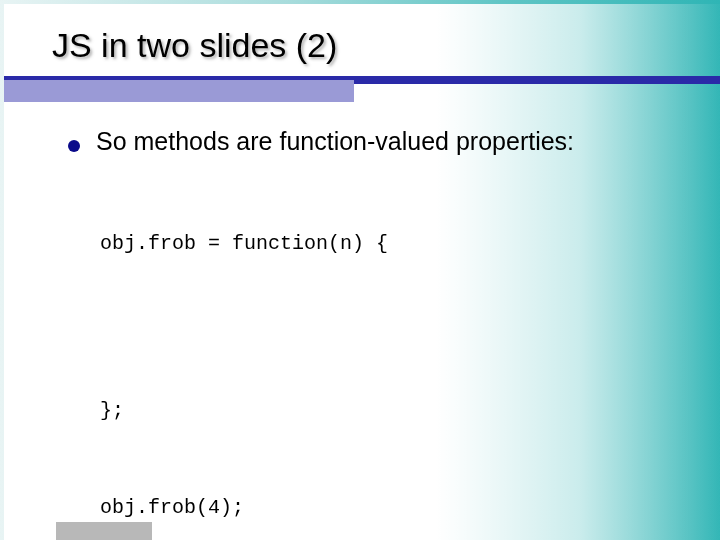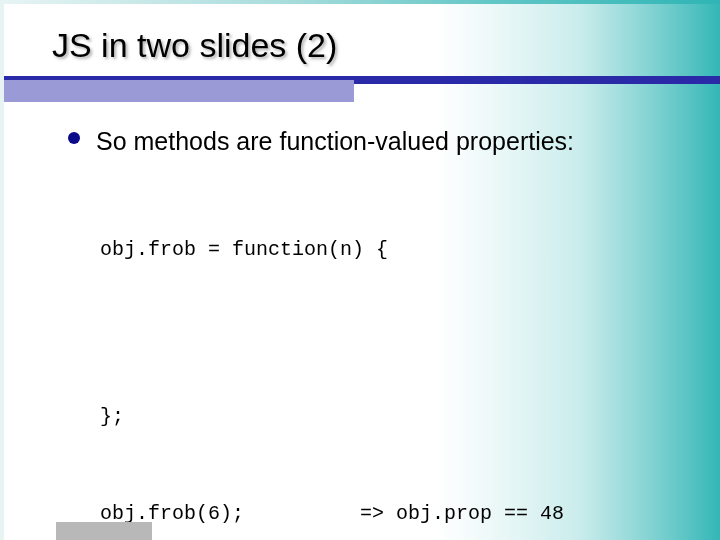--- a/index.html
+++ b/index.html
@@ -38,22 +38,21 @@
     top: 76px;
     height: 22px;
     width: 350px;
     background: #9a9ad6;
   }
   .content {
     padding: 40px 40px 0 56px;
   }
   .bullet-row {
     display: flex;
-    align-items: flex-start;
-    margin-bottom: 6px;
+    align-items: center;
     margin-top: 14px;
   }
   .bullet {
     width: 12px;
     height: 12px;
     background: #0a0a8a;
     border-radius: 50%;
     margin-top: 9px;
     margin-right: 12px;
     flex-shrink: 0;
@@ -101,21 +100,21 @@
   <div class="content">
 
     <div class="bullet-row">
       <div class="bullet"></div>
       <div class="bullet-text">So methods are function-valued properties:</div>
     </div>
     <div class="code-block">
       <div class="code-row"><span class="code-left">obj.frob = function(n) {</span><span class="code-right"></span></div>
       <div class="code-row"><span class="code-right"></span></div>
       <div class="code-row"><span class="code-left">};</span><span class="code-right"></span></div>
-      <div class="code-row"><span class="code-left">obj.frob(6);</span><span class="code-right">=&gt; obj.prop == 48</span></div>
+      <div class="code-row"><span class="code-left">obj.frob(4);</span></div>
     </div>
 
     <div class="bullet-row">
 
       <div class="bullet-text">Permissiveness throughout.  Oops.</div>
     </div>
 
   </div>
 
   <div class="footer-block"></div>

